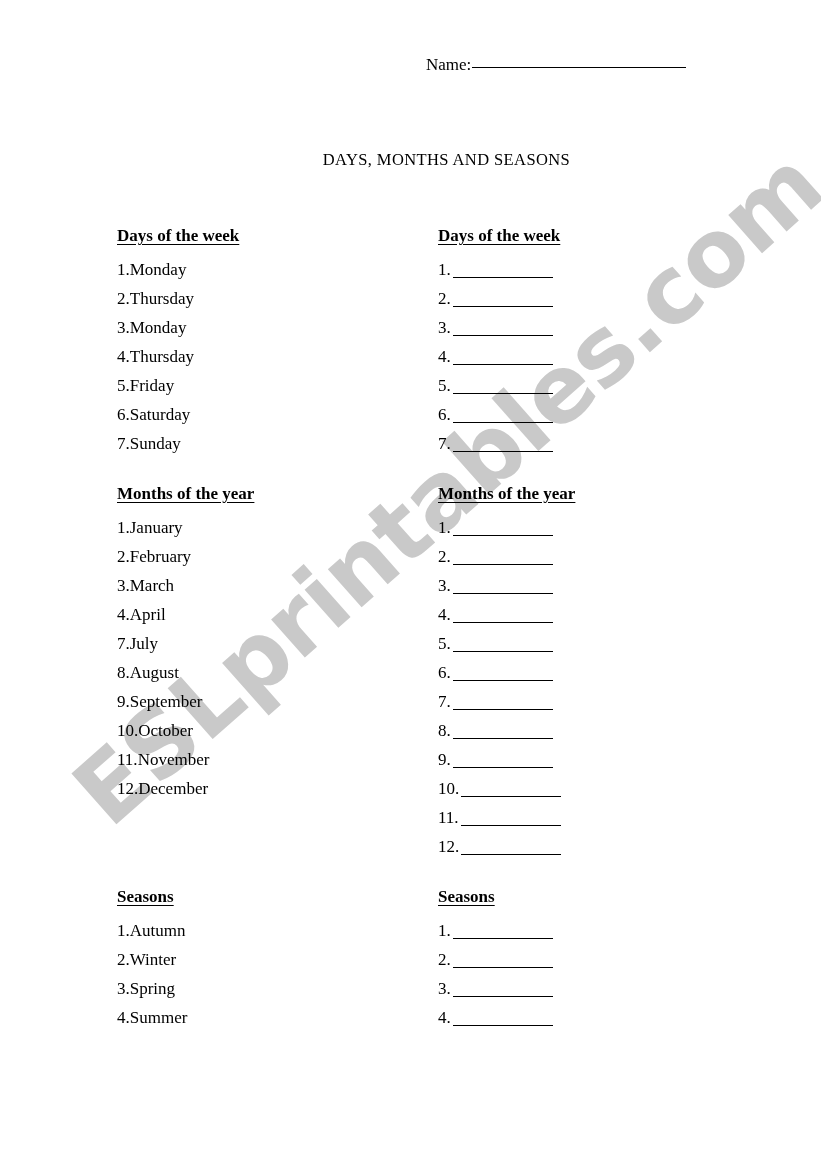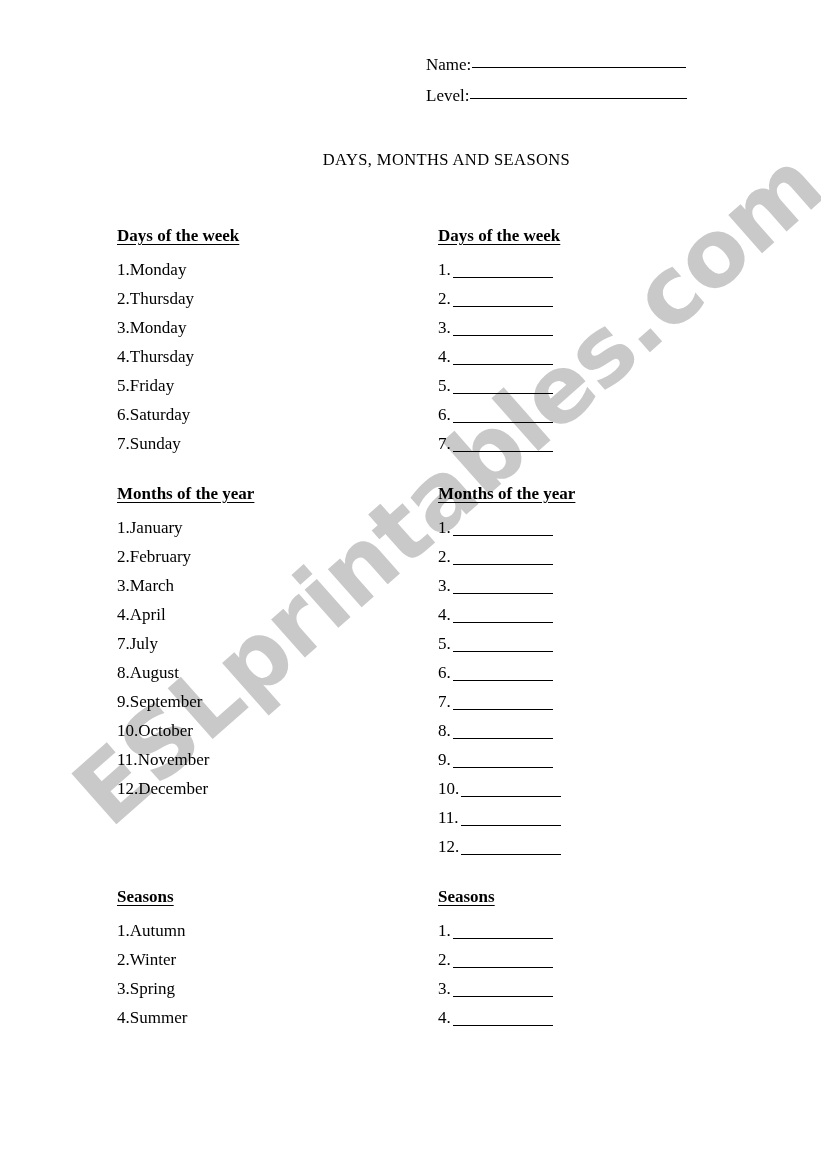--- a/index.html
+++ b/index.html
@@ -148,24 +148,20 @@
 <div class="page">
 
   <svg class="watermark" viewBox="0 0 821 1169" xmlns="http://www.w3.org/2000/svg">
     <text class="watermark-text" x="110" y="830" transform="rotate(-41.5 110 830)">ESLprintables.com</text>
   </svg>
 
   <div class="id-block">
     <div class="id-row">
       <span class="id-label">Name:</span>
       <span class="id-rule name-rule"></span>
-    </div>
-    <div class="id-row">
-      <span class="id-label">Level:</span>
-      <span class="id-rule level-rule"></span>
     </div>
   </div>
 
   <div class="title">DAYS, MONTHS AND SEASONS</div>
 
   <div class="columns">
 
     <div class="col col-left">
 
       <div class="section sec-days">

